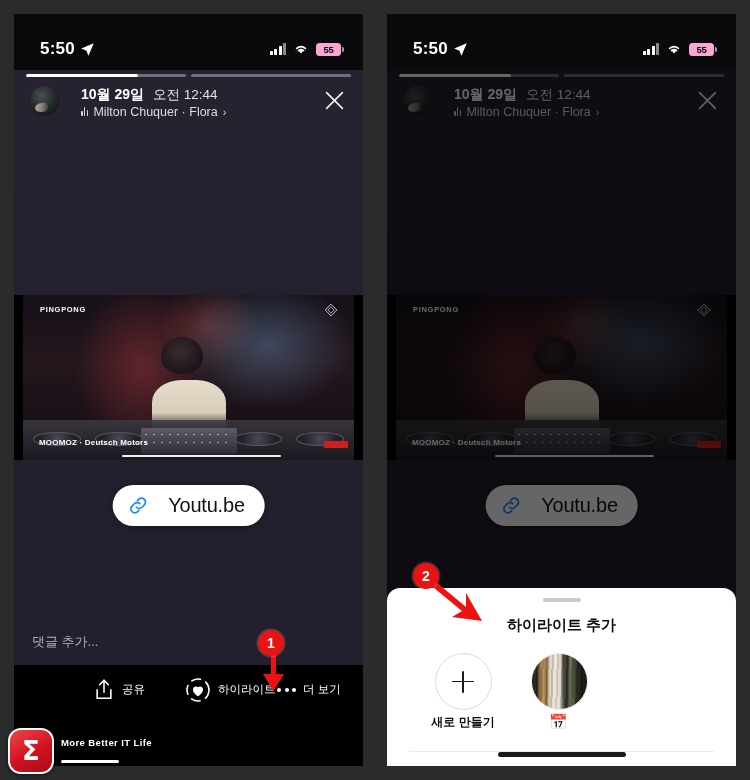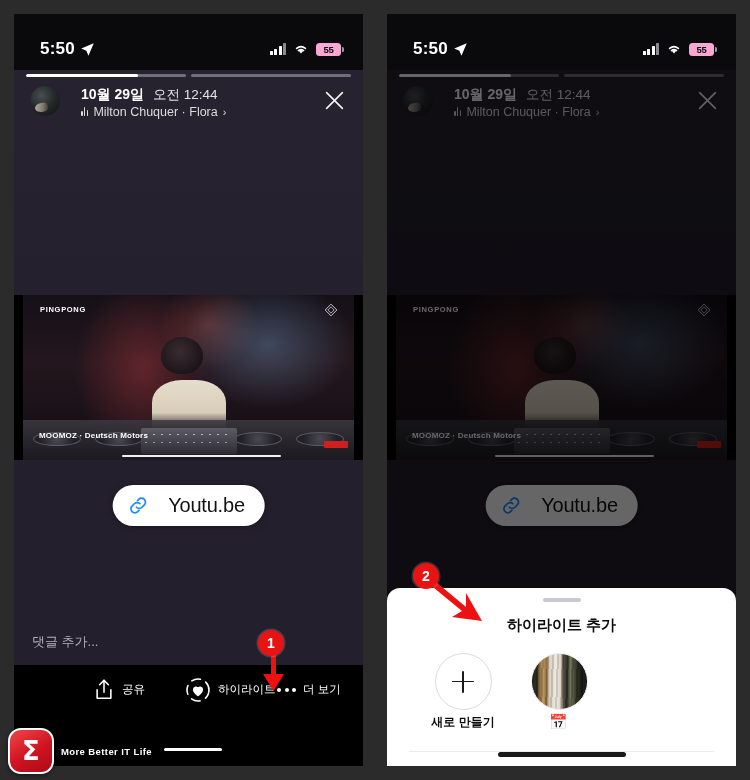--- a/index.html
+++ b/index.html
@@ -124,21 +124,21 @@
     background: radial-gradient(circle,#4a4852 0%, #232128 70%); border:1px solid #5b5964; }
   .deck-plate.p1{ left:10px; } .deck-plate.p2{ left:72px; } .deck-plate.p3{ right:72px; } .deck-plate.p4{ right:10px; }
   .mixer { position:absolute; bottom:6px; left:50%; transform:translateX(-50%); width:96px; height:26px;
     background: linear-gradient(180deg,#5d5b66 0%, #2e2c34 100%); border-radius:2px; }
   .mixer::before{ content:""; position:absolute; left:4px; right:4px; top:6px; height:1px;
     background: repeating-linear-gradient(90deg,#b9b7c0 0 2px, transparent 2px 8px); }
   .mixer::after{ content:""; position:absolute; left:4px; right:4px; top:14px; height:1px;
     background: repeating-linear-gradient(90deg,#9b99a3 0 2px, transparent 2px 8px); }
   .brand-tl { position:absolute; left:17px; top:10px; color:#fff; font-size:7.5px; font-weight:700; letter-spacing:.7px; }
   .brand-tr { position:absolute; right:16px; top:8px; width:14px; height:14px; }
-  .brand-bl { position:absolute; left:16px; bottom:20px; color:#fff; font-size:8px; font-weight:700; letter-spacing:.2px; }
+  .brand-bl { position:absolute; left:16px; bottom:13px; color:#fff; font-size:8px; font-weight:700; letter-spacing:.2px; }
   .media-seek { position:absolute; left:30%; right:22%; bottom:3px; height:2px; background:#f0f0f0; border-radius:2px; }
   .media-red { position:absolute; right:6px; bottom:12px; width:24px; height:7px; background:#cc1f1f; border-radius:1px; }
 
   
   .link-chip {
     position:absolute; left:50%; transform:translateX(-50%); top: 360px;
     display:flex; align-items:center; gap:20px;
     background:#fff; border-radius: 22px; padding: 9px 20px 9px 15px;
     box-shadow: 0 1px 6px rgba(0,0,0,.35);
   }
@@ -175,21 +175,21 @@
   
   .watermark { position:absolute; left: 8px; bottom: 6px; z-index: 60; display:flex; align-items:center; gap:7px; }
   .wm-logo {
     width: 46px; height: 46px; border-radius: 13px;
     background: linear-gradient(150deg,#f0454a 0%, #cf1220 55%, #ab0c18 100%);
     border: 2.5px solid #fff;
     display:flex; align-items:center; justify-content:center;
     box-shadow: 0 1px 4px rgba(0,0,0,.5);
   }
   .wm-logo span { color:#fff; font-size: 26px; font-weight: 700; line-height:1; font-family:"DejaVu Sans", sans-serif; }
-  .wm-text { display:flex; flex-direction:row; gap:12px; }
+  .wm-text { display:flex; flex-direction:column; gap:12px; }
   .wm-sub { color:#fff; font-size: 9.5px; font-weight:700; letter-spacing:.4px;
     text-shadow: -1px -1px 0 #000, 1px -1px 0 #000, -1px 1px 0 #000, 1px 1px 0 #000; }
   .wm-main { display:flex; align-items:center; gap:4px; }
   .wm-main b { color:#fff; font-size: 21px; font-weight:700; letter-spacing:-.5px;
     text-shadow: -1.6px -1.6px 0 #000, 1.6px -1.6px 0 #000, -1.6px 1.6px 0 #000, 1.6px 1.6px 0 #000,
                  0 2px 0 #000, 2px 0 0 #000; }
   .wm-rule { width: 58px; height: 3px; background:#fff; border-radius:2px; box-shadow:0 0 0 1px #000; margin-bottom:3px; }
 
   
   .dim { position:absolute; inset:0; background: rgba(0,0,0,.60); z-index: 10; }

